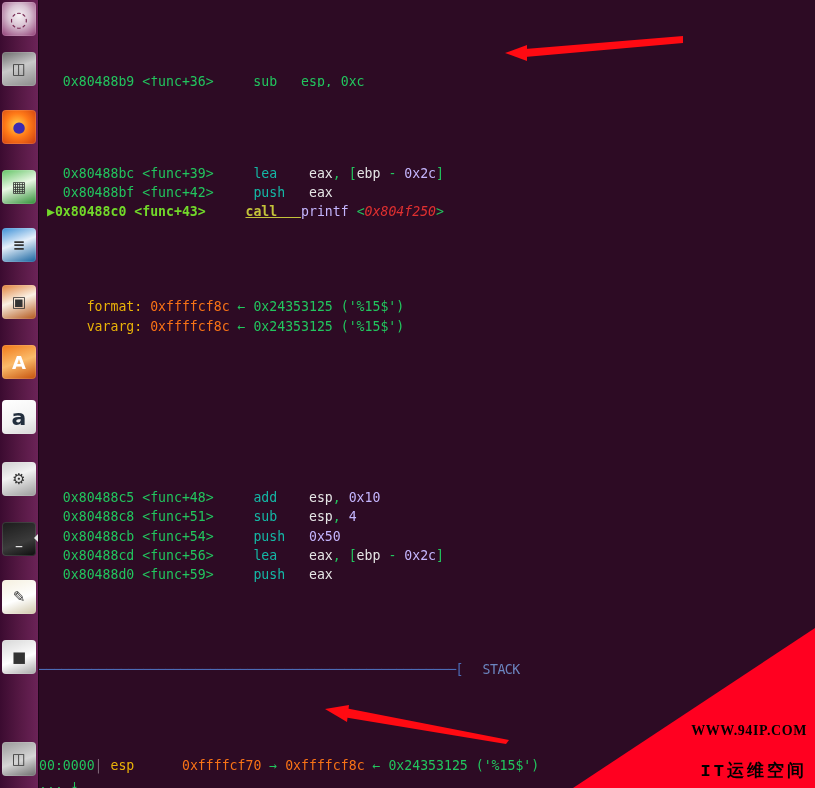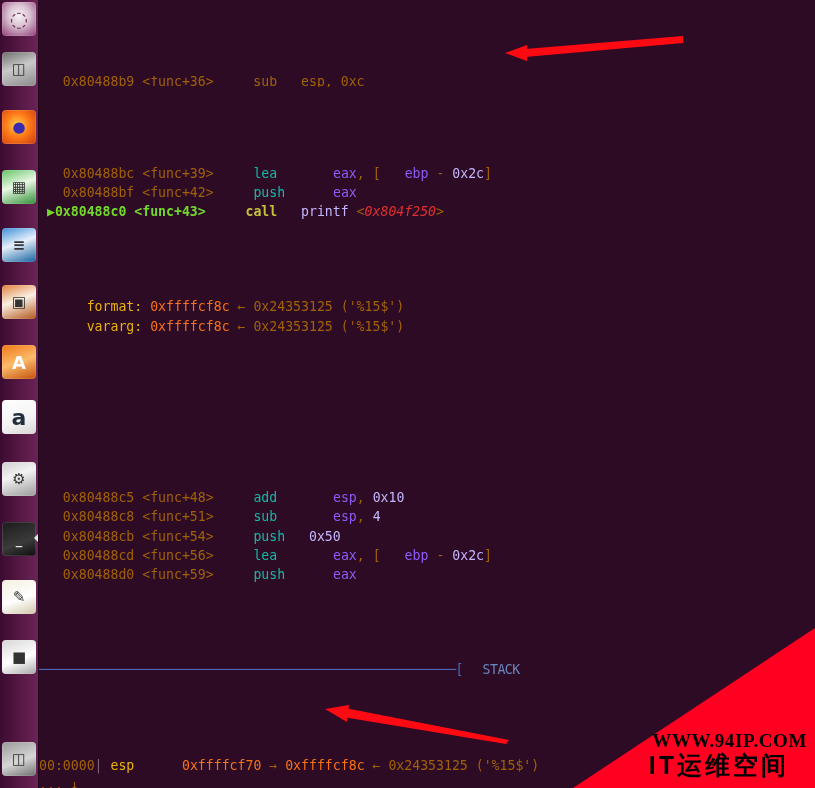--- a/index.html
+++ b/index.html
@@ -88,65 +88,65 @@
     line-height: 19.1px;
     white-space: pre;
     z-index: 2;
     padding-top: 0px;
     overflow: hidden;
   }
   .row { height: 19.1px; }
   .row.first { height: 11px; line-height: 11px; overflow: hidden; }
 
   
-  .c-white   { color: #a16207; }
+  .c-white   { color: #22c55e; }
   .c-bold    { color: #eab308; font-weight: normal; }
   .c-green   { color: #72d92a; font-weight: bold; }
   .c-olive   { color: #14b8a6; }
   .c-yellow  { color: #f97316; }
-  .c-cyan    { color: #8b5cf6; margin-left: 24px; }
+  .c-cyan    { color: #e5e5e5; }
   .c-red     { color: #e03030; font-style: italic; }
   .c-purple  { color: #c4b5fd; }
   .c-dim     { color: #7c6475; }
   .c-grayblue{ color: #6c86c0; margin-left: 12px; }
   .c-sepline { color: #4c6bb5; }
-  .c-olivebd { color: #c3c33a; font-weight: bold; }
+  .c-olivebd { color: #c3c33a; font-weight: bold; text-decoration: underline; }
 
   .sepbar {
     color: #4c6bb5;
     letter-spacing: -0.5px;
   }
 
   
   .annot-arrow { position: absolute; z-index: 8; pointer-events: none; }
 
   
   #watermark {
     position: absolute;
     right: 0; bottom: 0;
     width: 250px;
     height: 160px;
     z-index: 9;
     pointer-events: none;
   }
   #wm-url {
-    bottom: 36px;
+    bottom: 49px;
     right: 8px;
-    font-size: 19px;
+    font-size: 14px;
     font-weight: bold;
     letter-spacing: 0.6px;
     font-family: "Liberation Serif", serif;
   }
   #wm-cn {
     bottom: 6px;
-    right: 26px;
-    font-size: 25px;
+    right: 8px;
+    font-size: 17px;
     font-weight: bold;
     letter-spacing: 3px;
-    font-family: Liberation Sans, sans-serif;
+    font-family: Liberation Mono, monospace;
   }
 </style>
 </head>
 <body>
 
 <div id="screen">
 
   <div id="launcher">
     <div class="launcher-icon li-ubuntu" style="top:2px">
         <span class="glyph ubuntu-o">◌</span>

